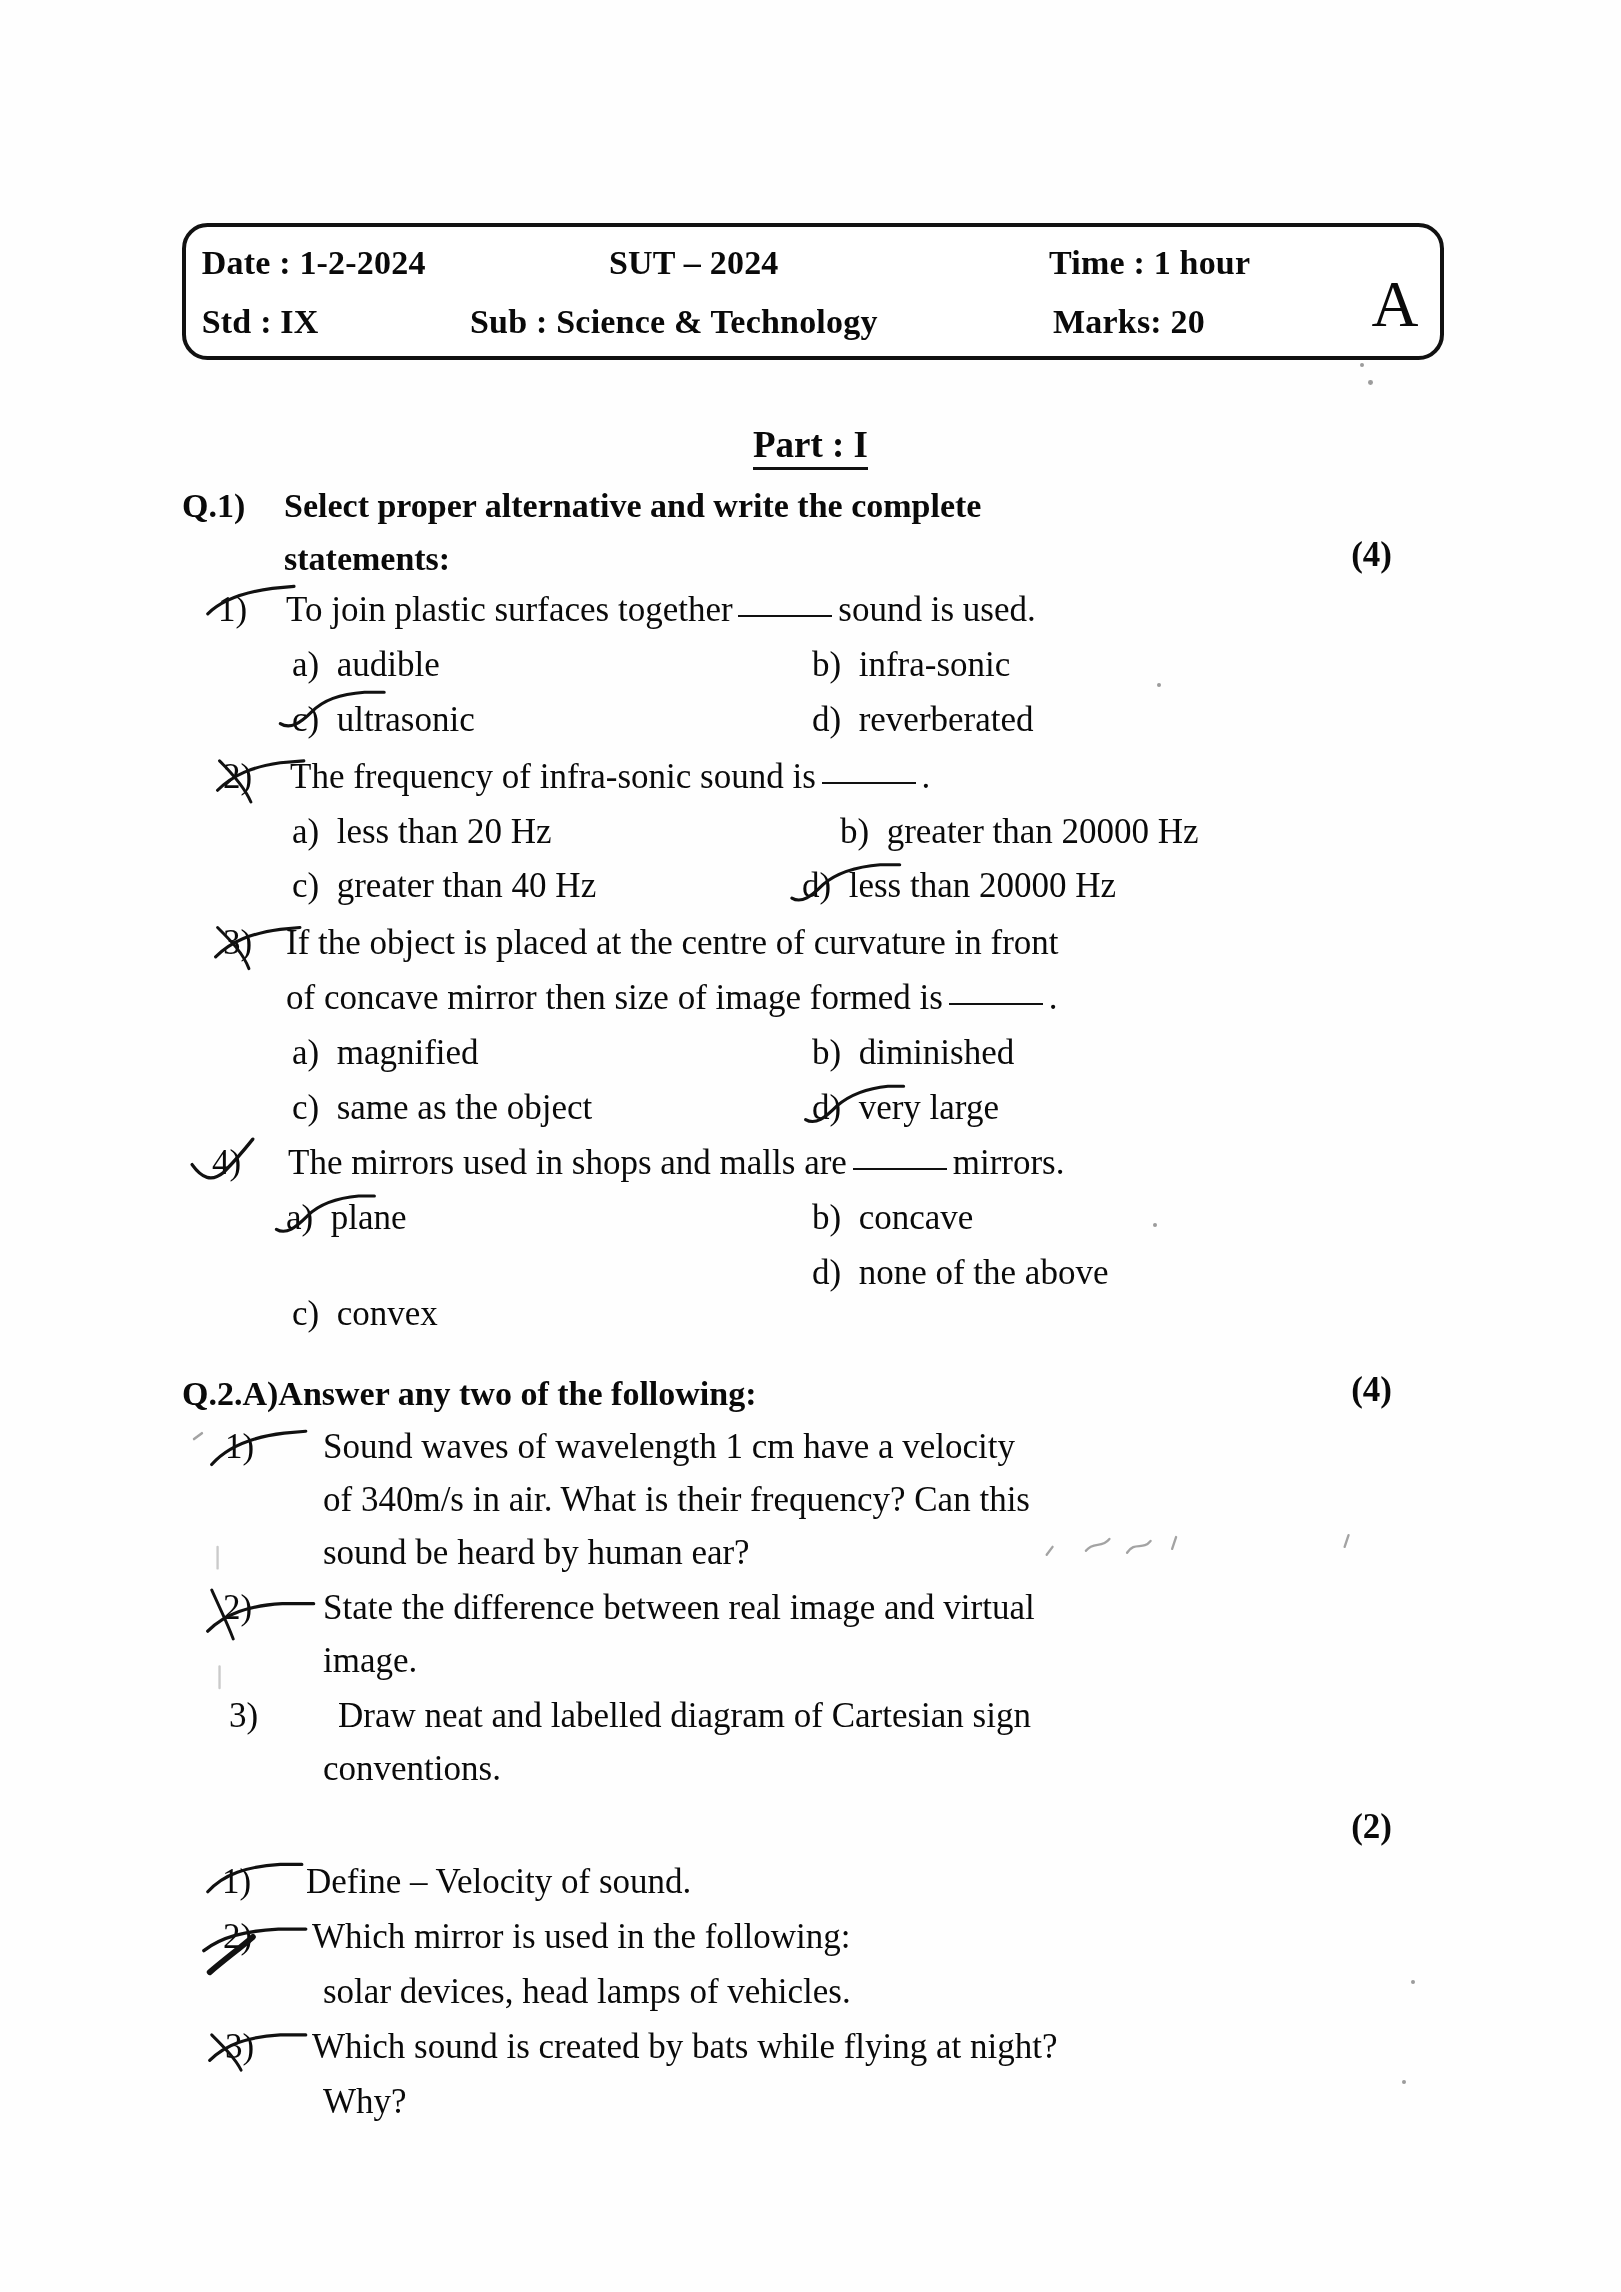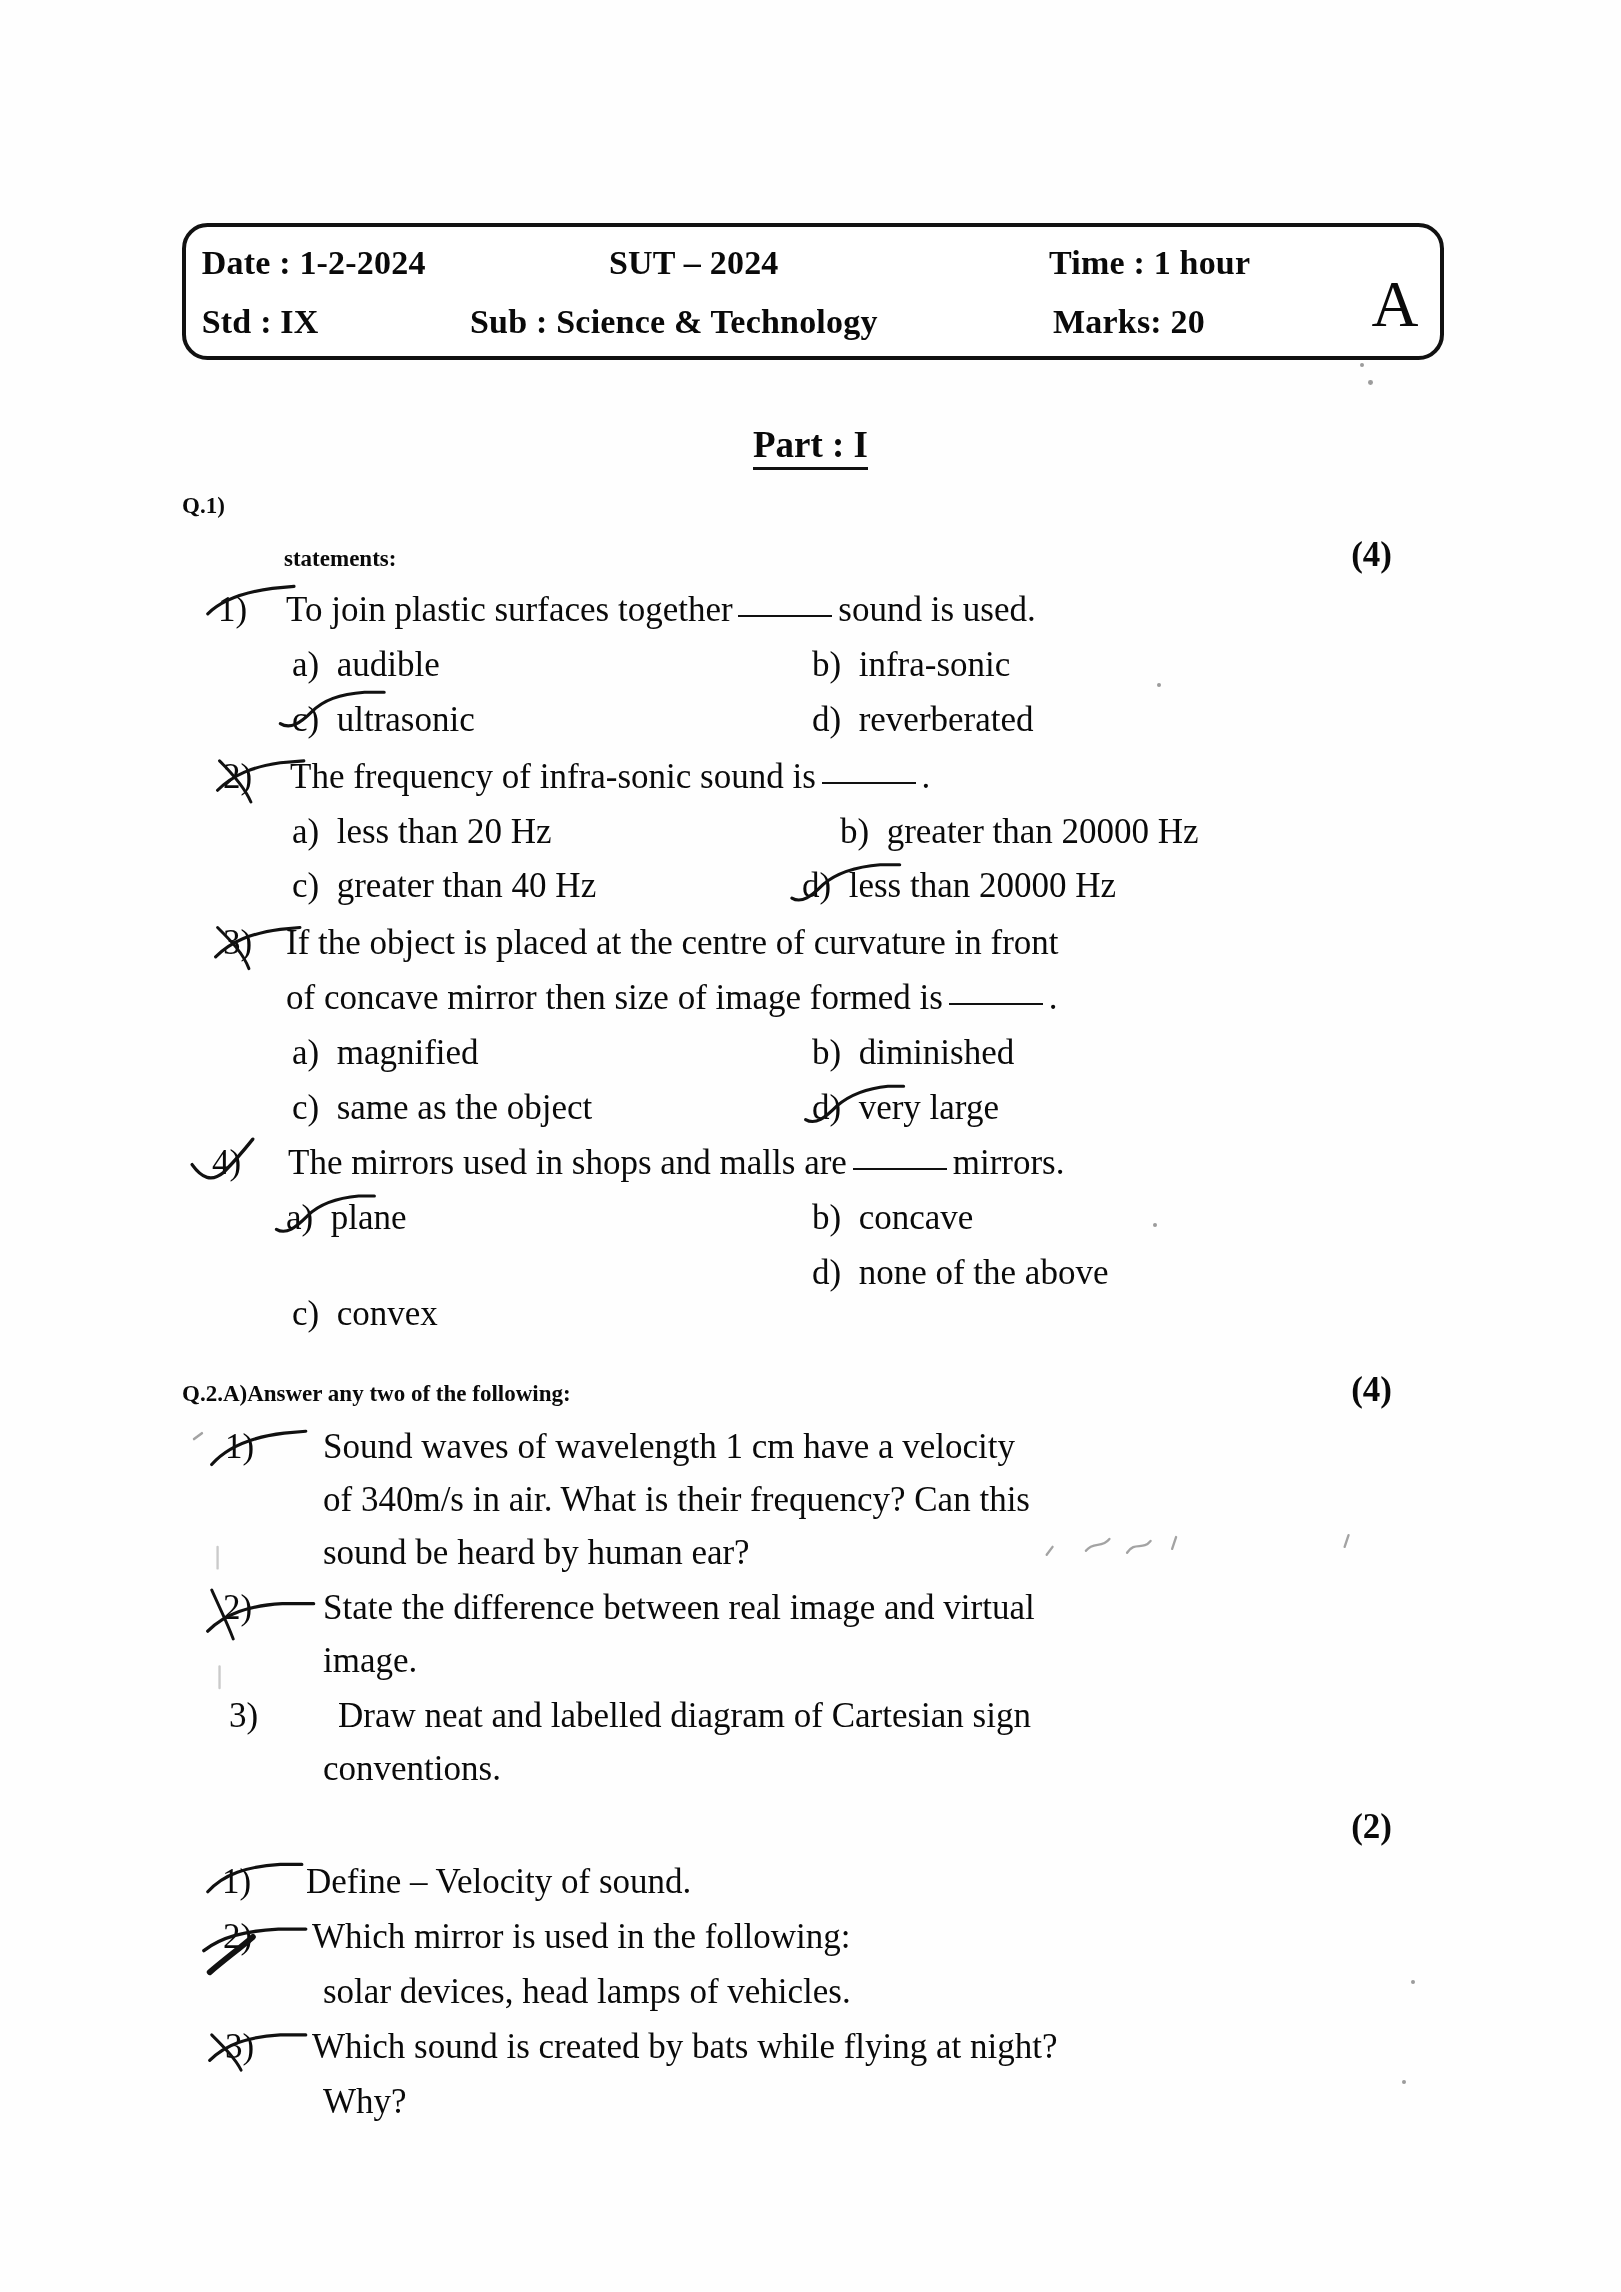--- a/index.html
+++ b/index.html
@@ -81,21 +81,21 @@
     font-weight: bold;
   }
   #part-heading span {
     border-bottom: 3.9px solid #111;
     padding-bottom: 2px;
   }
 
   
   .blk {
     position: absolute;
-    font-size: 23px;
+    font-size: 34px;
     line-height: 47px;
     white-space: nowrap;
   }
   .bold { font-weight: bold; }
 
   .marks {
     position: absolute;
     font-size: 35px;
     font-weight: bold;
     width: 118px;
@@ -165,20 +165,21 @@
       <div class="hdr-cell" id="hdr-marks">Marks: 20</div>
     </div>
     <div id="hdr-set">A</div>
   </div>
 
   <div id="part-heading">
     <span>Part : I</span>
   </div>
 
   <div class="blk bold" style="left:182px; top:482px;">Q.1)</div>
+  <div class="blk bold" style="left:284px; top:482px;">Select proper alternative and write the complete</div>
   <div class="blk bold" style="left:284px; top:535px;">statements:</div>
   <div class="marks" style="left:1274px; top:535px;">(4)</div>
 
   <div class="qnum" style="left:218px; top:590px;">1)</div>
   <div class="qtext" style="left:286px; top:590px;">
     <span>To join plastic surfaces together</span><span class="blank-line"></span><span>sound is used.</span>
   </div>
   <div class="opt" style="left:292px; top:645px;">
     <span>a)</span>&nbsp;
     <span>audible</span>

